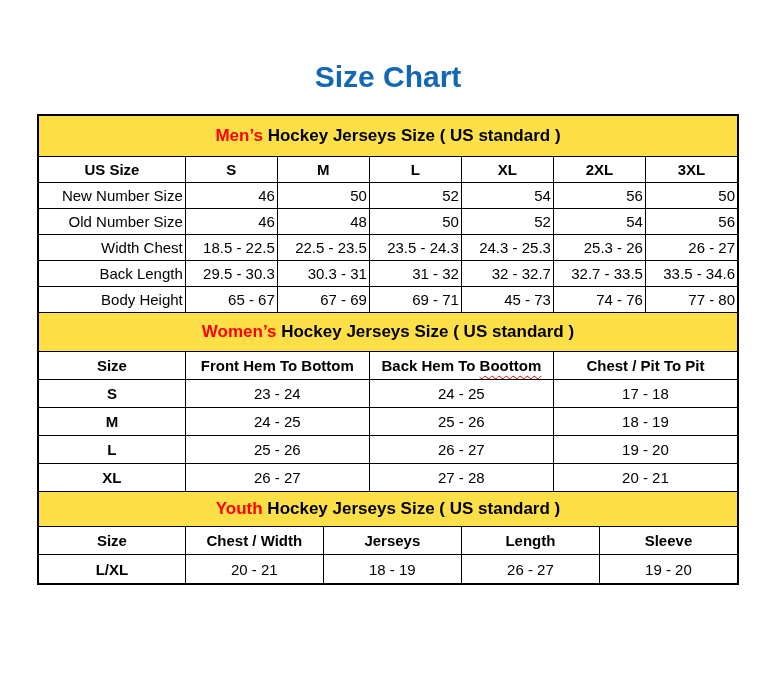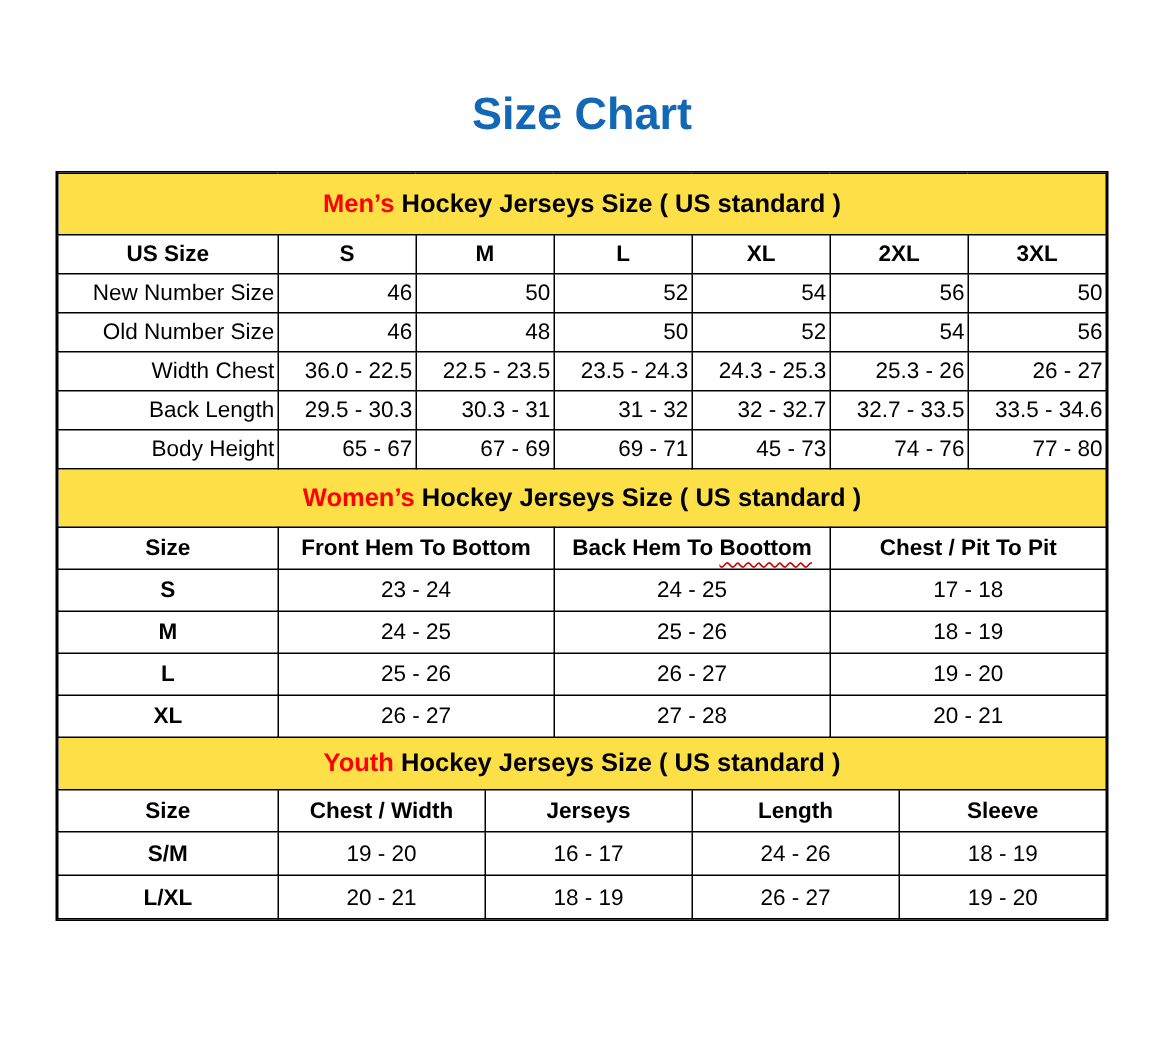--- a/index.html
+++ b/index.html
@@ -112,21 +112,21 @@
         <td class="cell">Old Number Size</td>
         <td class="cell">46</td>
         <td class="cell">48</td>
         <td class="cell">50</td>
         <td class="cell">52</td>
         <td class="cell">54</td>
         <td class="cell">56</td>
       </tr>
       <tr>
         <td class="cell">Width Chest</td>
-        <td class="cell">36.0 - 22.5</td>
+        <td class="cell">18.5 - 22.5</td>
         <td class="cell">22.5 - 23.5</td>
         <td class="cell">23.5 - 24.3</td>
         <td class="cell">24.3 - 25.3</td>
         <td class="cell">25.3 - 26</td>
         <td class="cell">26 - 27</td>
       </tr>
       <tr>
         <td class="cell">Back Length</td>
         <td class="cell">29.5 - 30.3</td>
         <td class="cell">30.3 - 31</td>
@@ -204,27 +204,20 @@
         <td colspan="5"><span class="hl">Youth</span><span> Hockey Jerseys Size ( US standard )</span></td>
       </tr>
       <tr>
         <th>Size</th>
         <th>Chest / Width</th>
         <th>Jerseys</th>
         <th>Length</th>
         <th>Sleeve</th>
       </tr>
       <tr>
-        <td class="cell" style="font-weight:bold">S/M</td>
-        <td class="cell">19 - 20</td>
-        <td class="cell">16 - 17</td>
-        <td class="cell">24 - 26</td>
-        <td class="cell">18 - 19</td>
-      </tr>
-      <tr>
         <td class="cell" style="font-weight:bold">L/XL</td>
         <td class="cell">20 - 21</td>
         <td class="cell">18 - 19</td>
         <td class="cell">26 - 27</td>
         <td class="cell">19 - 20</td>
       </tr>
     </tbody>
       </table>
 
   </div>

